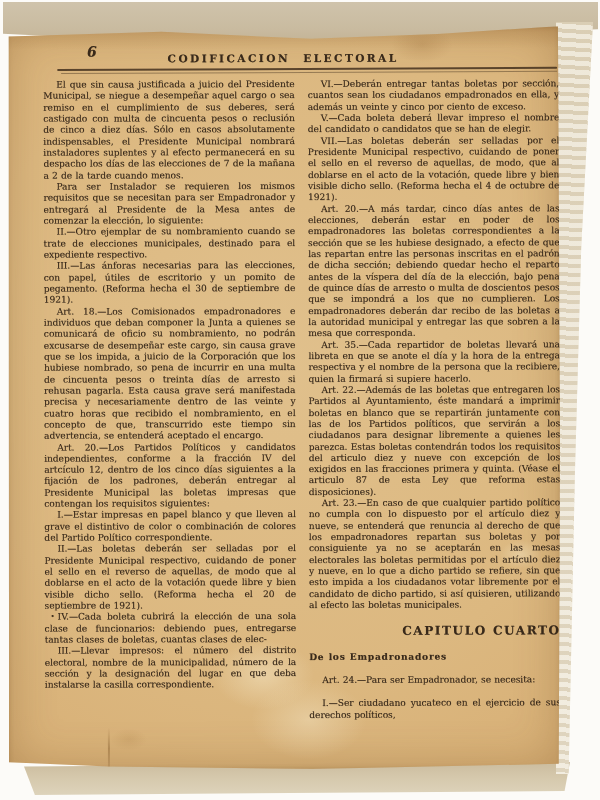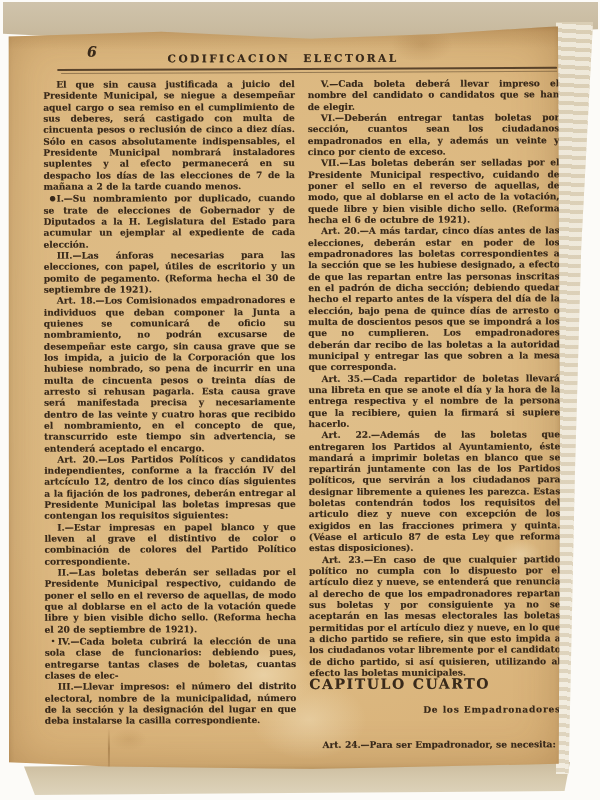--- a/index.html
+++ b/index.html
@@ -71,32 +71,32 @@
     position:absolute;left:54px;top:44.6px;width:496px;height:1px;
     background:#43301d;opacity:.45;transform:rotate(-.12deg);
   }
   .columns{
     position:absolute;left:36px;top:52px;width:516px;height:688px;
     display:flex;gap:13px;
   }
   .col{flex:1 1 0;min-width:0;}
   .col p{
     margin:0;font-size:9px;line-height:11.33px;text-align:justify;
-    text-indent:13px;word-spacing:.4px;font-weight:bold;
+    text-indent:13px;word-spacing:.4px;
   }
   .col p.cont{text-indent:0;}
   .col p.heading{
-    text-align:left;text-indent:0;font-weight:bold;
-    font-size:14px;letter-spacing:1.6px;
+    text-align:right;text-indent:0;font-weight:bold;
+    font-size:12px;letter-spacing:1.6px;margin-top:15px;
   }
   .col p.sub{
-    text-align:right;text-indent:0;font-weight:bold;
+    text-align:left;text-indent:0;font-weight:bold;
     font-size:9px;letter-spacing:.8px;margin-top:14px;
   }
-  .col p.sp{margin-top:24px;}
+  .col p.sp{margin-top:12px;}
   .mark{
     display:inline-block;width:7px;margin-left:-7px;
     font-size:7px;vertical-align:1px;text-indent:0;
   }
 </style>
 </head>
 <body>
 
 <div class="backing-top"></div>
 <div class="backing-bottom"></div>
@@ -107,33 +107,34 @@
   <div class="crease"></div>
 
   <div class="page-number ink">6</div>
   <div class="header-title ink">CODIFICACION ELECTORAL</div>
   <div class="rule-thick"></div>
   <div class="rule-thin"></div>
 
   <div class="columns">
     <div class="col ink">
         <p class="body">El que sin causa justificada a juicio del Presidente Municipal, se niegue a desempeñar aquel cargo o sea remiso en el cumplimiento de sus deberes, será castigado con multa de cincuenta pesos o reclusión de cinco a diez días. Sólo en casos absolutamente indispensables, el Presidente Municipal nombrará instaladores suplentes y al efecto permanecerá en su despacho los días de las elecciones de 7 de la mañana a 2 de la tarde cuando menos.</p>
-        <p class="body"><span class="mark">●</span>I.—Su nombramiento por duplicado, cuando se trate de elecciones de Gobernador y de Diputados a la H. Legislatura del Estado para acumular un ejemplar al expediente de cada elección.</p>
+        <p class="body">Para ser Instalador se requieren los mismos requisitos que se necesitan para ser Empadronador y entregará al Presidente de la Mesa antes de comenzar la elección, lo siguiente:</p>
+        <p class="body">II.—Otro ejemplar de su nombramiento cuando se trate de elecciones municipales, destinado para el expediente respectivo.</p>
         <p class="body">III.—Las ánforas necesarias para las elecciones, con papel, útiles de escritorio y un pomito de pegamento. (Reforma hecha el 30 de septiembre de 1921).</p>
         <p class="body">Art. 18.—Los Comisionados empadronadores e individuos que deban componer la Junta a quienes se comunicará de oficio su nombramiento, no podrán excusarse de desempeñar este cargo, sin causa grave que se los impida, a juicio de la Corporación que los hubiese nombrado, so pena de incurrir en una multa de cincuenta pesos o treinta días de arresto si rehusan pagarla. Esta causa grave será manifestada precisa y necesariamente dentro de las veinte y cuatro horas que recibido el nombramiento, en el concepto de que, transcurrido este tiempo sin advertencia, se entenderá aceptado el encargo.</p>
         <p class="body">Art. 20.—Los Partidos Políticos y candidatos independientes, conforme a la fracción IV del artcículo 12, dentro de los cinco días siguientes a la fijación de los padrones, deberán entregar al Presidente Municipal las boletas impresas que contengan los requisitos siguientes:</p>
         <p class="body">I.—Estar impresas en papel blanco y que lleven al grave el distintivo de color o combinación de colores del Partido Político correspondiente.</p>
         <p class="body">II.—Las boletas deberán ser selladas por el Presidente Municipal respectivo, cuidando de poner el sello en el reverso de aquellas, de modo que al doblarse en el acto de la votación quede libre y bien visible dicho sello. (Reforma hecha el 20 de septiembre de 1921).</p>
         <p class="body"><span class="mark">•</span>IV.—Cada boleta cubrirá la elección de una sola clase de funcionarios: debiendo pues, entregarse tantas clases de boletas, cuantas clases de elec-</p>
         <p class="body">III.—Llevar impresos: el número del distrito electoral, nombre de la municipalidad, número de la sección y la designación del lugar en que deba instalarse la casilla correspondiente.</p>
       </div>
     <div class="col ink">
+        <p class="body">VI.—Deberán entregar tantas boletas por sección, cuantos sean los ciudadanos empadronados en ella, y además un veinte y cinco por ciento de exceso.</p>
         <p class="body">V.—Cada boleta deberá llevar impreso el nombre del candidato o candidatos que se han de elegir.</p>
-        <p class="body">VI.—Deberán entregar tantas boletas por sección, cuantos sean los ciudadanos empadronados en ella, y además un veinte y cinco por ciento de exceso.</p>
-        <p class="body">VII.—Las boletas deberán ser selladas por el Presidente Municipal respectivo, cuidando de poner el sello en el reverso de aquellas, de modo, que al doblarse en el acto de la votación, quede libre y bien visible dicho sello. (Reforma hecha el 6 de octubre de 1921).</p>
+        <p class="body">VII.—Las boletas deberán ser selladas por el Presidente Municipal respectivo, cuidando de poner el sello en el reverso de aquellas, de modo, que al doblarse en el acto de la votación, quede libre y bien visible dicho sello. (Reforma hecha el 4 de octubre de 1921).</p>
         <p class="body">Art. 20.—A más tardar, cinco días antes de las elecciones, deberán estar en poder de los empadronadores las boletas correspondientes a la sección que se les hubiese designado, a efecto de que las repartan entre las personas inscritas en el padrón de dicha sección; debiendo quedar hecho el reparto antes de la víspera del día de la elección, bajo pena de quince días de arresto o multa de doscientos pesos que se impondrá a los que no cumplieren. Los empadronadores deberán dar recibo de las boletas a la autoridad municipal y entregar las que sobren a la mesa que corresponda.</p>
         <p class="body">Art. 35.—Cada repartidor de boletas llevará una libreta en que se anote el día y la hora de la entrega respectiva y el nombre de la persona que la recibiere, quien la firmará si supiere hacerlo.</p>
         <p class="body">Art. 22.—Además de las boletas que entregaren los Partidos al Ayuntamiento, éste mandará a imprimir boletas en blanco que se repartirán juntamente con las de los Partidos políticos, que servirán a los ciudadanos para designar libremente a quienes les parezca. Estas boletas contendrán todos los requisitos del articulo diez y nueve con excepción de los exigidos en las fracciones primera y quinta. (Véase el articulo 87 de esta Ley que reforma estas disposiciones).</p>
         <p class="body">Art. 23.—En caso de que cualquier partido político no cumpla con lo dispuesto por el artículo diez y nueve, se entenderá que renuncia al derecho de que los empadronadores repartan sus boletas y por consiguiente ya no se aceptarán en las mesas electorales las boletas permitidas por el artículo diez y nueve, en lo que a dicho partido se refiere, sin que esto impida a los ciudadanos votar libremente por el candidato de dicho partido, si así quisieren, utilizando al efecto las boletas municipales.</p>
         <p class="heading">CAPITULO CUARTO</p>
         <p class="sub">De los Empadronadores</p>
         <p class="body sp">Art. 24.—Para ser Empadronador, se necesita:</p>
         <p class="body sp">I.—Ser ciudadano yucateco en el ejercicio de sus derechos políticos,</p>
       </div>
   </div>

